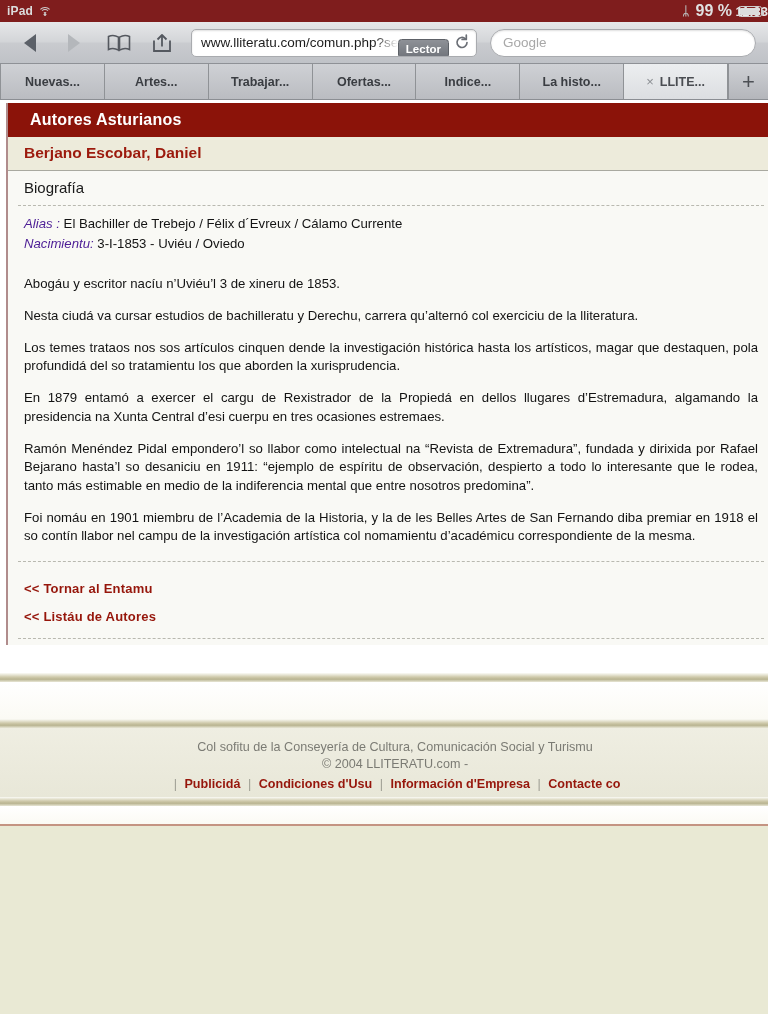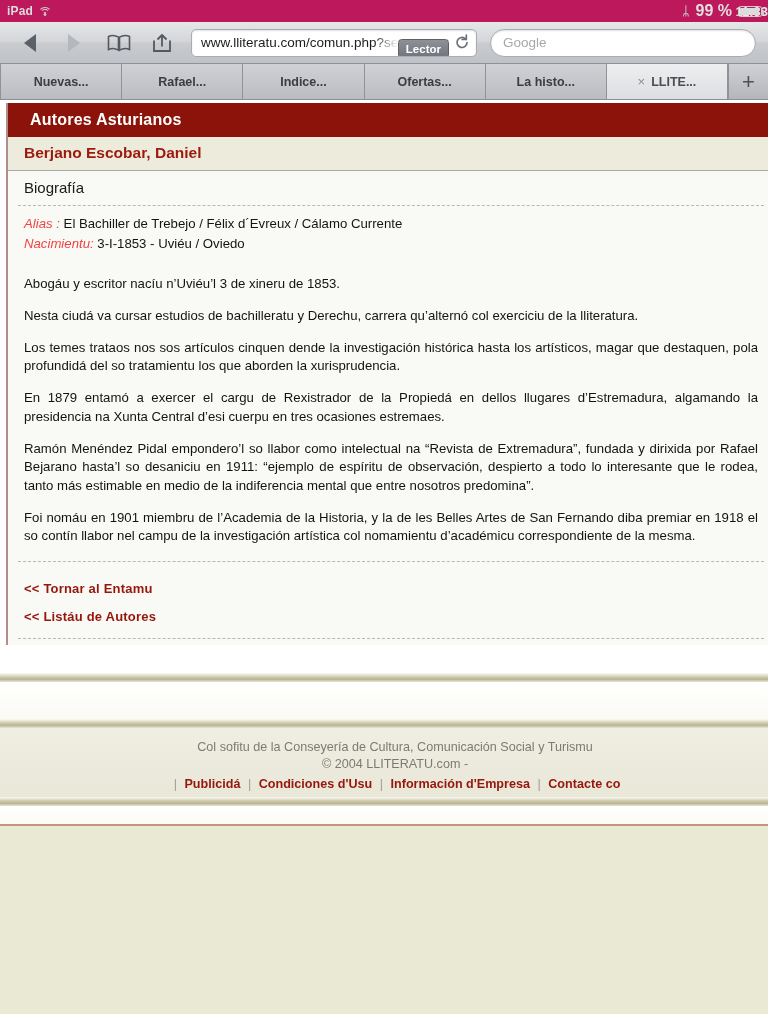--- a/index.html
+++ b/index.html
@@ -6,21 +6,21 @@
   html, body {
     width: 768px; height: 1024px;
     font-family: "Liberation Sans", sans-serif;
     background: #ffffff;
     overflow: hidden;
   }
 
   
   .statusbar {
     height: 22px; width: 768px;
-    background: #be185d;
+    background: #7f1d1d;
     display: flex; align-items: center;
     position: relative;
     color: #d8d8d8;
     font-size: 12px; font-weight: bold;
   }
   .sb-left { display: flex; align-items: center; gap: 5px; padding-left: 7px; }
   .sb-device { font-size: 12px; font-weight: bold; letter-spacing: .2px; color: #dcdcdc; }
   .wifi-icon { display: inline-block; width: 14px; height: 11px; position: relative; }
   .wifi-icon i {
     position: absolute; left: 50%; transform: translateX(-50%);
@@ -173,21 +173,21 @@
     font-size: 15px; color: #1a1a1a;
     padding: 8px 0 9px 16px;
     background: #F9F9F5;
   }
   .dashed-sep {
     border-top: 1px dashed #b9b9b0; margin: 0 10px;
   }
 
   .meta { padding: 8px 16px 2px 16px; background: #F9F9F5; }
   .meta-row { font-size: 13.2px; color: #141414; line-height: 1.52; }
-  .meta-key { font-style: italic; color: #ef4444; }
+  .meta-key { font-style: italic; color: #4c1d95; }
 
   .body-text { padding: 6px 16px 2px 16px; background: #F9F9F5; }
   .body-text p {
     font-size: 13.2px; color: #131313; line-height: 1.42;
     margin: 13px 0; text-align: justify;
   }
   .body-text p:first-child { }
 
   .nav-links { background: #F9F9F5; padding: 6px 16px 14px 16px; }
   .nav-links a {
@@ -288,27 +288,30 @@
   <div class="searchfield">
     <span>Google</span>
   </div>
 </div>
 
 <div class="tabbar">
   <div class="tab">
       <span>Nuevas...</span>
     </div>
   <div class="tab">
-      <span>Rafael...</span>
+      <span>Artes...</span>
+    </div>
+  <div class="tab">
+      <span>Trabajar...</span>
+    </div>
+  <div class="tab">
+      <span>Ofertas...</span>
     </div>
   <div class="tab">
       <span>Indice...</span>
-    </div>
-  <div class="tab">
-      <span>Ofertas...</span>
     </div>
   <div class="tab">
       <span>La histo...</span>
     </div>
   <div class="tab active">
     <span class="tab-close">×</span>
     <span>LLITE...</span>
   </div>
   <div class="tab-add">+</div>
 </div>

